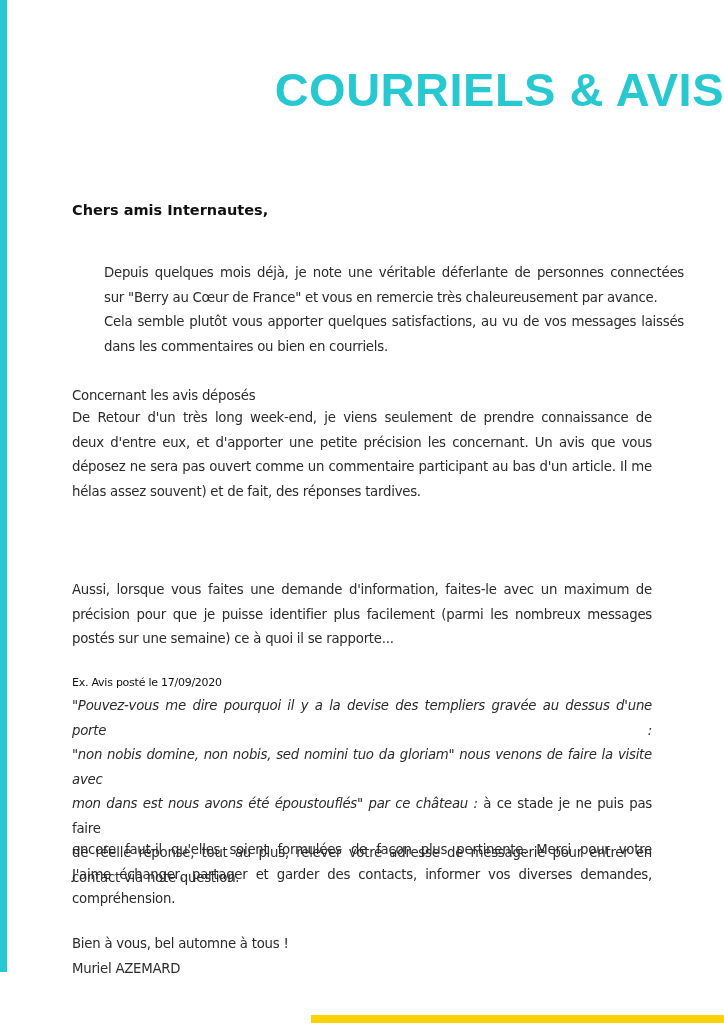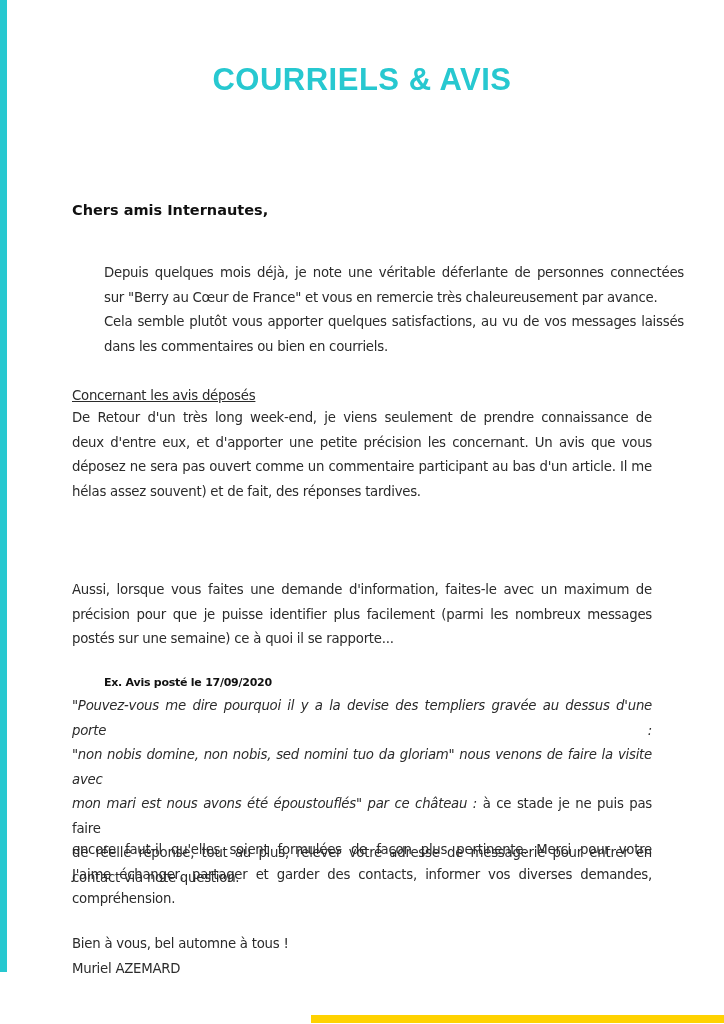--- a/index.html
+++ b/index.html
@@ -11,33 +11,33 @@
   }
   .left-bar {
     position: absolute; left: 0; top: 0; width: 7px; height: 972px;
     background: #27c8d0;
   }
   .bottom-bar {
     position: absolute; left: 311px; top: 1015px; width: 413px; height: 8px;
     background: #ffd200;
   }
   .title {
-    position: absolute; left: 0; top: 62px; width: 724px; text-align: center;
+    position: absolute; left: 0; top: 62px; width: 724px; text-align: right;
     font-family: "Liberation Sans", sans-serif; font-weight: bold;
-    font-size: 31px; letter-spacing: 0.5px; color: #27c8d0; margin: 0;
+    font-size: 47px; letter-spacing: 0.5px; color: #27c8d0; margin: 0;
   }
   .greeting {
     position: absolute; left: 72px; top: 202px;
     font-weight: bold; font-size: 14.5px; color: #111; text-align: right;
   }
   .blk { position: absolute; left: 72px; width: 580px; font-size: 13.3px; line-height: 24.5px; text-align: justify; letter-spacing: -0.25px; }
   .blk span.line { display: block; text-align: justify; text-align-last: justify; }
   .blk span.last { display: block; text-align: left; }
-  .section-heading { text-decoration: underline; }
-  .example-label { font-weight: bold; font-size: 11px; color: #111; margin-left: 32px; }
+  .section-heading { }
+  .example-label { font-weight: normal; font-size: 11px; color: #111; }
   .quote { font-style: italic; }
 </style>
 </head>
 <body>
 
 <div class="left-bar"></div>
 
 <h1 class="title">COURRIELS &amp; AVIS</h1>
 
 <div class="greeting">Chers amis Internautes,</div>
@@ -62,21 +62,21 @@
   <span class="line">Aussi, lorsque vous faites une demande d'information, faites-le avec un maximum de</span>
   <span class="line">précision pour que je puisse identifier plus facilement (parmi les nombreux messages</span>
   <span class="last">postés sur une semaine) ce à quoi il se rapporte...</span>
 </div>
 
 <div class="blk example-label" style="top:675px; line-height:16px;">Ex. Avis posté le 17/09/2020</div>
 
 <div class="blk" style="top:694px;">
   <span class="line quote">"Pouvez-vous me dire pourquoi il y a la devise des templiers gravée au dessus d'une porte :</span>
   <span class="line quote">"non nobis domine, non nobis, sed nomini tuo da gloriam" nous venons de faire la visite avec</span>
-  <span class="line"><span class="quote">mon mari est nous avons été époustouflés" par ce château :</span><span> à ce stade je ne puis pas faire</span></span>
+  <span class="line"><span class="quote">mon dans est nous avons été époustouflés" par ce château :</span><span> à ce stade je ne puis pas faire</span></span>
   <span class="line">de réelle réponse, tout au plus, relever votre adresse de messagerie pour entrer en</span>
   <span class="last">contact via note question.</span>
 </div>
 
 <div class="blk" style="top:838px;">
   <span class="line">encore faut-il qu'elles soient formulées de façon plus pertinente. Merci pour votre</span>
   <span class="line">J'aime échanger, partager et garder des contacts, informer vos diverses demandes,</span>
   <span class="last">compréhension.</span>
 </div>
 

